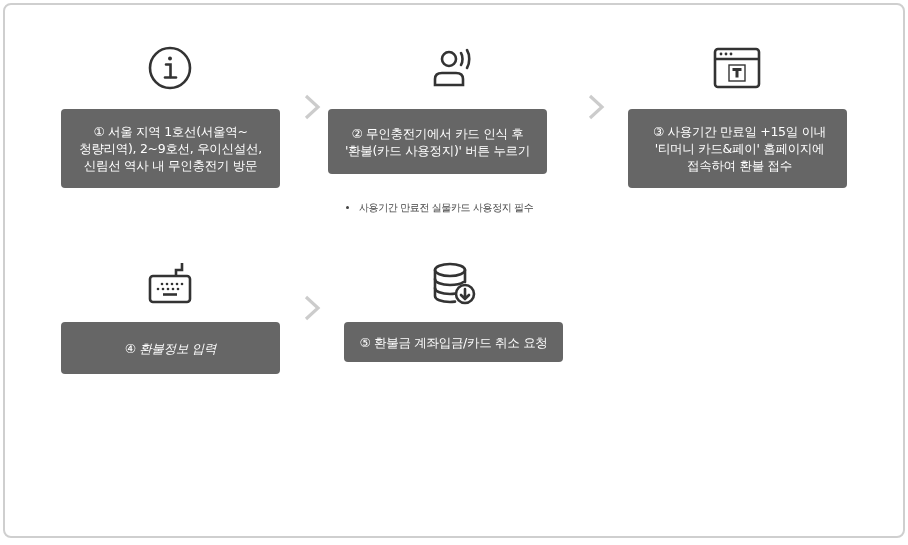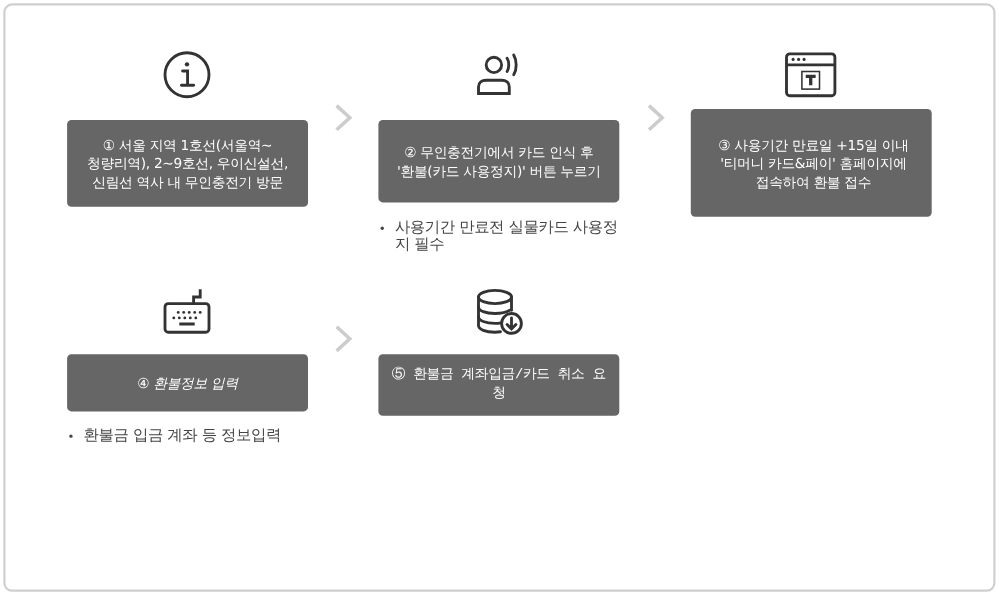--- a/index.html
+++ b/index.html
@@ -20,21 +20,21 @@
       color: #ffffff; font-size: 12.5px; line-height: 17px; text-align: center;
       display: flex; align-items: center; justify-content: center;
       padding: 0 12px; letter-spacing: -0.3px;
     }
     .step-box span { white-space: pre-line; }
     .chevron {
       position: absolute; width: 18px; height: 26px;
     }
     .chevron svg { width: 100%; height: 100%; display: block; }
     .notes {
-      position: absolute; list-style: none; color: #444; font-size: 14px;
+      position: absolute; list-style: none; color: #444; font-size: 10px;
       line-height: 15px; letter-spacing: -0.4px;
     }
     .notes li { position: relative; padding-left: 15px; margin-bottom: 6px; }
     .notes li::before {
       content: ""; position: absolute; left: 2px; top: 6px; width: 3px; height: 3px;
       border-radius: 50%; background: #444;
     }
   </style>
 </head>
 <body>
@@ -61,21 +61,21 @@
 </div>
 
 <div class="icon" style="left:430px; top:44px;">
   <svg viewBox="0 0 48 48" fill="none" stroke="#333" stroke-width="2.6" stroke-linecap="round">
     <circle cx="19" cy="15" r="7"></circle>
     <path d="M5 41 V35 C5 31 8 29 12 29 H26 C30 29 33 31 33 35 V41 Z"></path>
     <path d="M31 9 C33 12 33 18 31 21"></path>
     <path d="M37 6 C40 11 40 19 37 24"></path>
   </svg>
 </div>
-<div class="step-box" style="left:344px; top:109px; height:75px;">
+<div class="step-box" style="left:328px; top:109px; height:65px;">
   <span>② 무인충전기에서 카드 인식 후
 '환불(카드 사용정지)' 버튼 누르기</span>
 </div>
 <ul class="notes" style="left:344px; top:200px; width:230px;">
   <li>사용기간 만료전 실물카드 사용정지 필수</li>
 </ul>
 <div class="chevron" style="left:587px; top:94px;">
   <svg viewBox="0 0 18 26" fill="none" stroke="#cccccc" stroke-width="3.2">
       <path d="M3 2 L15 13 L3 24"></path>
     </svg>
@@ -85,21 +85,21 @@
   <svg viewBox="0 0 48 48" fill="none" stroke="#333" stroke-width="2.6">
     <rect x="2" y="4" width="44" height="38" rx="3"></rect>
     <path d="M2 14 H46"></path>
     <circle cx="8" cy="9" r="1.4" fill="#333" stroke="none"></circle>
     <circle cx="13" cy="9" r="1.4" fill="#333" stroke="none"></circle>
     <circle cx="18" cy="9" r="1.4" fill="#333" stroke="none"></circle>
     <rect x="16" y="20" width="16" height="16" stroke-width="1.4"></rect>
     <path d="M19.5 24.5 H28.5 M24 24.5 V32.5" stroke-width="3"></path>
   </svg>
 </div>
-<div class="step-box" style="left:628px; top:99px; height:98px;padding-left:16px;">
+<div class="step-box" style="left:628px; top:109px; height:79px;padding-left:16px;">
   <span>③ 사용기간 만료일 +15일 이내
 '티머니 카드&amp;페이' 홈페이지에
 접속하여 환불 접수</span>
 </div>
 
 <div class="icon" style="left:146px; top:260px;">
   <svg viewBox="0 0 48 48" fill="none" stroke="#333" stroke-width="2.6">
     <rect x="4" y="16" width="40" height="26" rx="3"></rect>
     <path d="M30 16 V10 H36 V3"></path>
     <g fill="#333" stroke="none">
@@ -114,36 +114,35 @@
         <circle cx="27" cy="29" r="1.3"></circle>
         <circle cx="32" cy="29" r="1.3"></circle>
     </g>
     <path d="M17 34.5 H31"></path>
   </svg>
 </div>
 <div class="step-box" style="left:61px; top:322px; height:52px;font-style:italic;">
   <span>④ 환불정보 입력</span>
 </div>
 <ul class="notes" style="left:61px; top:389px; width:222px;">
-  <li>환불금 입금 계좌 등 정보입력</li>
 </ul>
 <div class="chevron" style="left:303px; top:295px;">
   <svg viewBox="0 0 18 26" fill="none" stroke="#cccccc" stroke-width="3.2">
       <path d="M3 2 L15 13 L3 24"></path>
     </svg>
 </div>
 
 <div class="icon" style="left:430px; top:260px;">
   <svg viewBox="0 0 48 48" fill="none" stroke="#333" stroke-width="2.6" stroke-linecap="round">
     <ellipse cx="20" cy="10" rx="15" ry="6"></ellipse>
     <path d="M5 10 V36 C5 39.5 11.5 42 20 42 C22 42 23.5 41.8 25 41.6"></path>
     <path d="M35 10 V22"></path>
     <path d="M5 19 C5 22.5 11.5 25 20 25 C26 25 31 23.8 33.5 22"></path>
     <path d="M5 28 C5 31.5 11.5 34 20 34 C22 34 24 33.8 25.5 33.5"></path>
     <circle cx="35" cy="34" r="9" fill="#fff"></circle>
     <path d="M35 29 V39 M31 35 L35 39 L39 35"></path>
   </svg>
 </div>
-<div class="step-box" style="left:344px; top:322px; height:56px;font-family:Liberation Mono, monospace;">
+<div class="step-box" style="left:344px; top:322px; height:40px;">
   <span>⑤ 환불금 계좌입금/카드 취소 요청</span>
 </div>
 <ul class="notes" style="left:344px; top:389px; width:225px;">
 </ul>
 
 </body></html>

